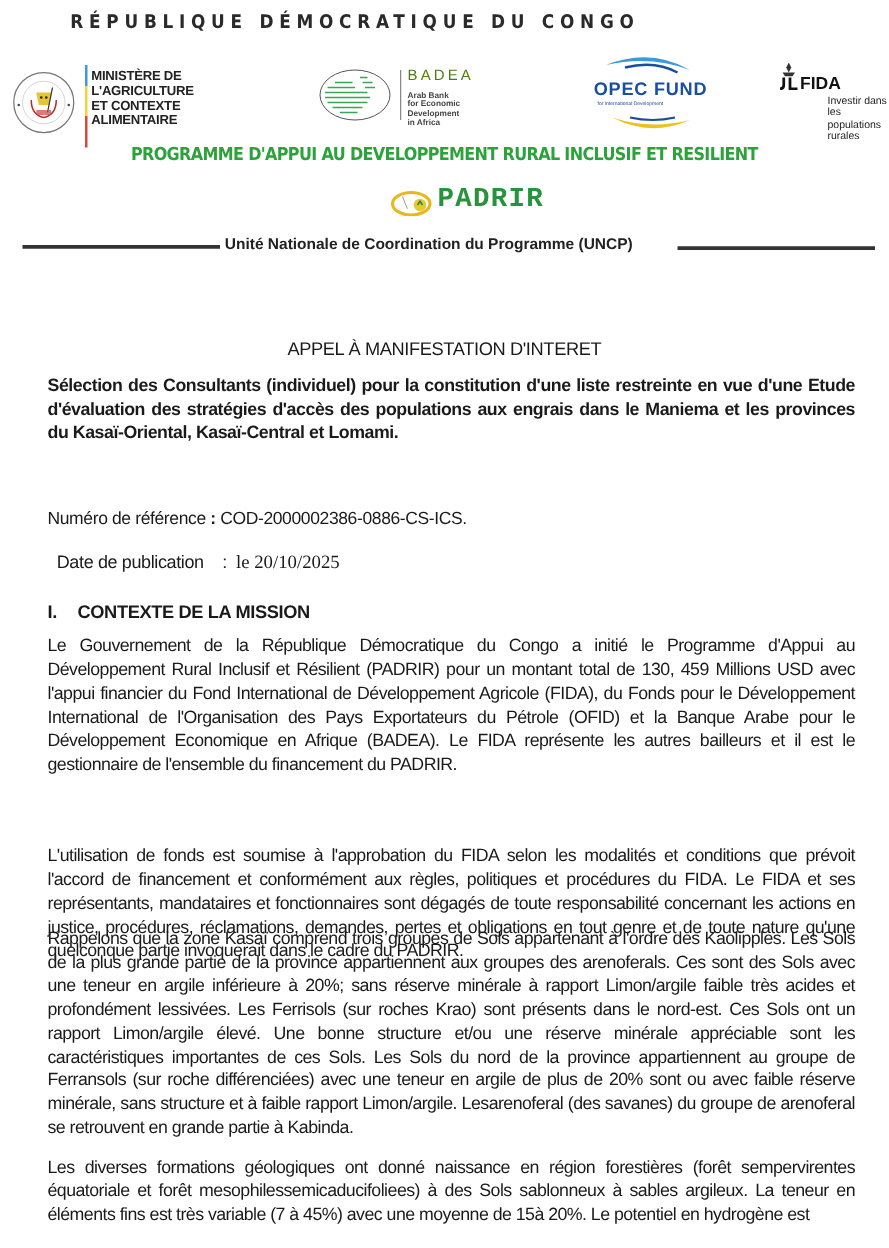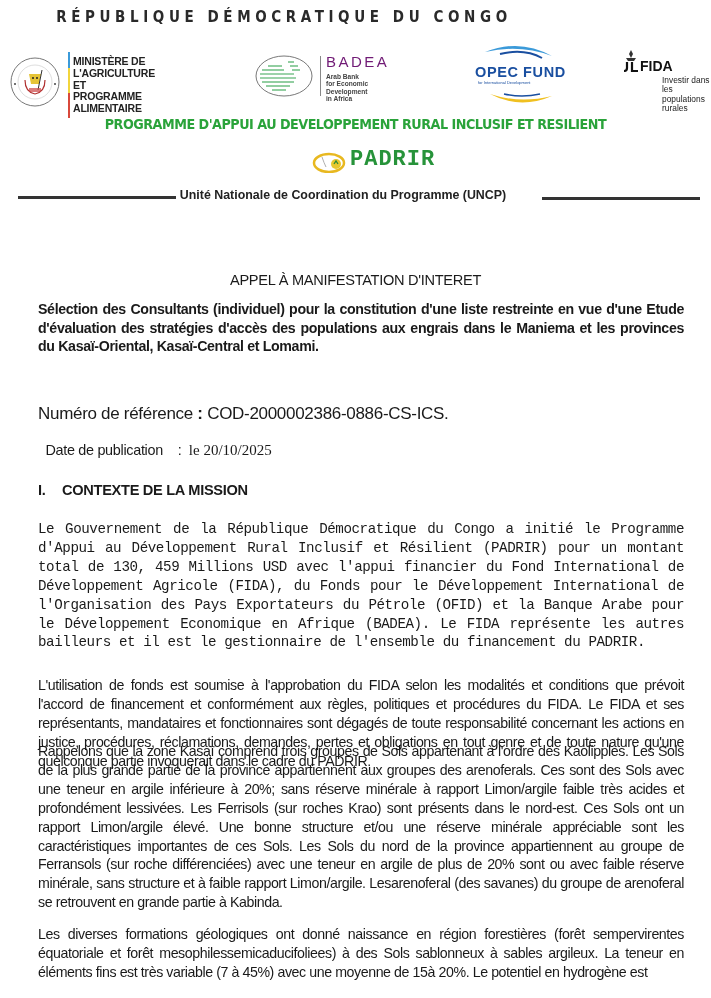--- a/index.html
+++ b/index.html
@@ -11,21 +11,21 @@
 
   #seal { left:9px; top:50px; width:52px; height:64px; }
   #ministry { left:64px; top:50px; width:90px; }
   #ministry .bar { position:absolute; left:4px; top:2px; width:2px; height:66px;
      background:linear-gradient(#3b9ad9 0 25%, #f2d53c 25% 62%, #d9483b 62% 100%); }
   #ministry .txt { position:absolute; left:9px; top:6px; font-family:"Liberation Sans", sans-serif; font-weight:bold; font-size:10.5px; line-height:11.8px; color:#222; letter-spacing:-0.2px; }
 
   #badea { left:254px; top:48px; width:170px; height:60px; }
   #badea .globe { position:absolute; left:0; top:6px; width:60px; height:44px; }
   #badea .sep { position:absolute; left:66px; top:8px; width:1px; height:40px; background:#888; }
-  #badea .name { position:absolute; left:72px; top:5px; font-size:15px; letter-spacing:2.5px; color:#701a75; font-weight:normal; }
+  #badea .name { position:absolute; left:72px; top:5px; font-size:12px; letter-spacing:2.5px; color:#4d7c0f; font-weight:normal; }
   #badea .sub { position:absolute; left:72px; top:25px; font-size:6.6px; line-height:7.4px; color:#444; font-weight:bold; }
 
   #opec { left:456px; top:40px; width:120px; height:72px; }
   #opec .txt { position:absolute; left:6px; top:24px; font-size:14.5px; font-weight:bold; color:#1a4fa0; letter-spacing:0.6px;margin-left:13px; }
   #opec .sub { position:absolute; left:22px; top:40px; font-size:4px; color:#1a4fa0; }
 
   #fida { left:622px; top:46px; width:90px; height:60px; }
   #fida .mark { position:absolute; left:0px; top:4px; width:18px; height:22px; }
   #fida .name { position:absolute; left:18px; top:12px; font-size:14px; font-weight:bold; color:#111; }
   #fida .sub { position:absolute; left:1px; top:30px; font-size:8.4px; line-height:9.4px; color:#222;margin-left:39px; }
@@ -37,29 +37,29 @@
   #padrir .name { position:absolute; left:50px; top:2px; font-family:Liberation Mono, monospace; font-weight:bold; font-size:22px; color:#27933a; letter-spacing:1px; }
 
   #uncp-line-l { left:18px; top:196px; width:158px; height:3px; background:#333; }
   #uncp-line-r { left:542px; top:197px; width:158px; height:3px; background:#333; }
   #uncp { left:160px; width:366px; top:188px; text-align:center; font-family:Liberation Sans, sans-serif; font-weight:bold; font-size:12.4px; color:#222; }
 
   .doc { font-family:"Liberation Sans", sans-serif; color:#1a1a1a; }
   #ami-title { left:0; width:711px; top:272px; text-align:center; font-size:14.6px; letter-spacing:-0.3px; }
   #selection { left:38px; width:646px; top:300px; font-size:14.2px; font-weight:bold; line-height:18.6px; text-align:justify; letter-spacing:-0.35px; }
 
-  #ref { left:38px; top:405px; font-size:17px; line-height:18px; letter-spacing:-0.3px; }
+  #ref { left:38px; top:405px; font-size:14px; line-height:18px; letter-spacing:-0.3px; }
   #date-row { left:38px; top:423px; font-size:14.4px; line-height:18px; letter-spacing:-0.3px; }
   #date-row .date { font-family:"Liberation Serif", serif; font-size:15px; letter-spacing:0; }
 
   #section1 { left:38px; top:482px; font-size:14.6px; font-weight:bold; letter-spacing:-0.3px; }
   #section1 .num { display:inline-block; width:24px; }
 
   .para { left:38px; width:646px; font-size:14.2px; line-height:18.9px; text-align:justify; letter-spacing:-0.42px; }
-  #p1 { top:520px;font-family:Liberation Mono, monospace; }
+  #p1 { top:508px; }
   #p2 { top:628px;margin-top:48px; }
   #p3 { top:742px; }
   #p4 { top:925px; }
 </style>
 </head>
 <body>
 
 <div id="country" class="abs">RÉPUBLIQUE DÉMOCRATIQUE DU CONGO</div>
 
 <svg id="seal" class="abs" viewBox="0 0 52 64">
@@ -73,21 +73,21 @@
   <rect x="20" y="38" width="12" height="4" fill="#c44" opacity="0.7"></rect>
   <circle cx="6" cy="34" r="1" fill="#444"></circle>
     <circle cx="46" cy="34" r="1" fill="#444"></circle>
 </svg>
 
 <div id="ministry" class="abs">
   <div class="bar"></div>
   <div class="txt">
     <div>MINISTÈRE DE</div>
     <div>L'AGRICULTURE</div>
-    <div>ET PROGRAMME</div>
+    <div>ET CONTEXTE</div>
     <div>ALIMENTAIRE</div>
   </div>
 </div>
 
 <div id="badea" class="abs">
   <svg class="globe" viewBox="0 0 60 44">
     <ellipse cx="30" cy="22" rx="28" ry="20" fill="none" stroke="#555" stroke-width="0.8"></ellipse>
     <g stroke="#3aa655" stroke-width="1.1">
       <line x1="8" y1="16" x2="30" y2="16"></line>
         <line x1="6" y1="20" x2="40" y2="20"></line>

